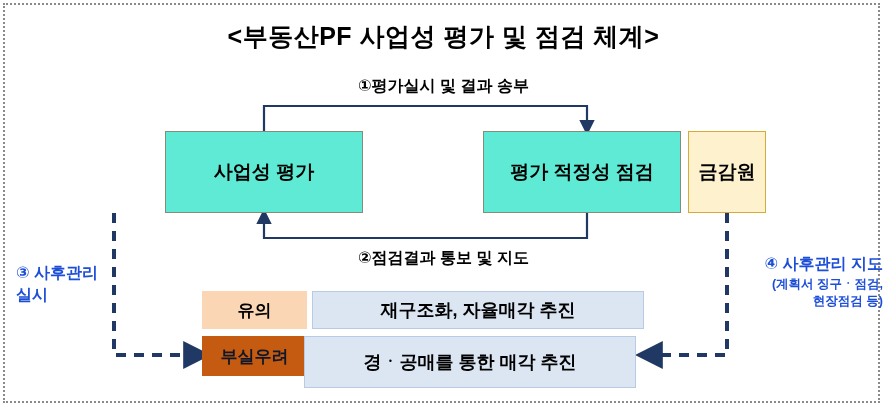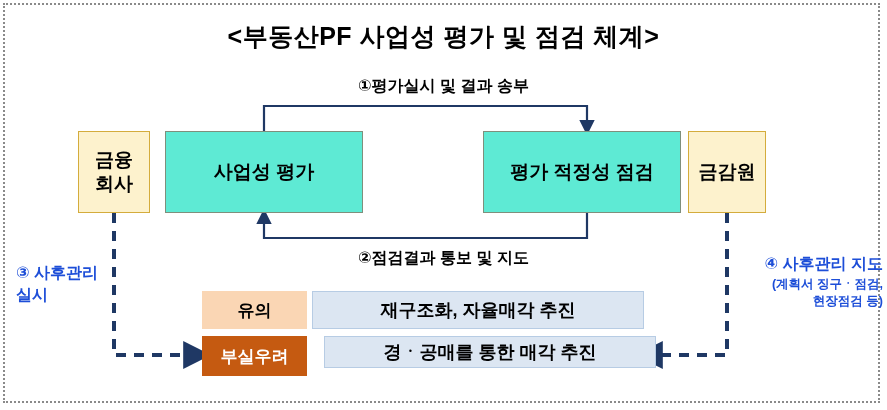--- a/index.html
+++ b/index.html
@@ -118,45 +118,45 @@
     height: 38px;
     background: #fad6b4;
     color: #000000;
   }
   #tag-insolvency {
     left: 202px;
     top: 336px;
     width: 105px;
     height: 40px;
     background: #c55a11;
-    color: #ffffff;
+    color: #0f172a;
   }
   .action {
     position: absolute;
     box-sizing: border-box;
     display: flex;
     align-items: center;
     justify-content: center;
     background: #dce6f2;
     border: 1px solid #b7cce4;
     font-size: 18px;
     font-weight: bold;
     color: #000000;
   }
   #action-restructure {
     left: 312px;
     top: 291px;
     width: 332px;
     height: 38px;
   }
   #action-auction {
-    left: 324px;
+    left: 304px;
     top: 336px;
     width: 332px;
-    height: 32px;
+    height: 52px;
     align-items: center;
   }
   .side-note {
     position: absolute;
     color: #1d4ed8;
   }
   #note-step3 {
     left: 16px;
     top: 262px;
     width: 126px;
@@ -214,26 +214,20 @@
 
     <path d="M 264,131 L 264,106 L 587,106 L 587,127" fill="none" stroke="#1f3864" stroke-width="2.2" marker-end="url(#arrow-solid)"></path>
 
     <path d="M 587,213 L 587,238 L 264,238 L 264,217" fill="none" stroke="#1f3864" stroke-width="2.2" marker-end="url(#arrow-solid)"></path>
 
     <path d="M 114,213 L 114,355 L 196,355" fill="none" stroke="#1f3864" stroke-width="4" stroke-dasharray="10,8" stroke-linecap="butt" marker-end="url(#arrow-dash)"></path>
 
     <path d="M 727,213 L 727,355 L 650,355" fill="none" stroke="#1f3864" stroke-width="4" stroke-dasharray="10,8" stroke-linecap="butt" marker-end="url(#arrow-dash)"></path>
   </svg>
 
-  <div class="box box-yellow" id="box-finance-company">
-    <span>
-      <span>금융</span><br>
-      <span>회사</span>
-    </span>
-  </div>
 
   <div class="box box-green" id="box-feasibility-eval">
     <span>사업성 평가</span>
   </div>
 
   <div class="box box-green" id="box-adequacy-check">
     <span>평가 적정성 점검</span>
   </div>
 
   <div class="box box-yellow" id="box-fss">

